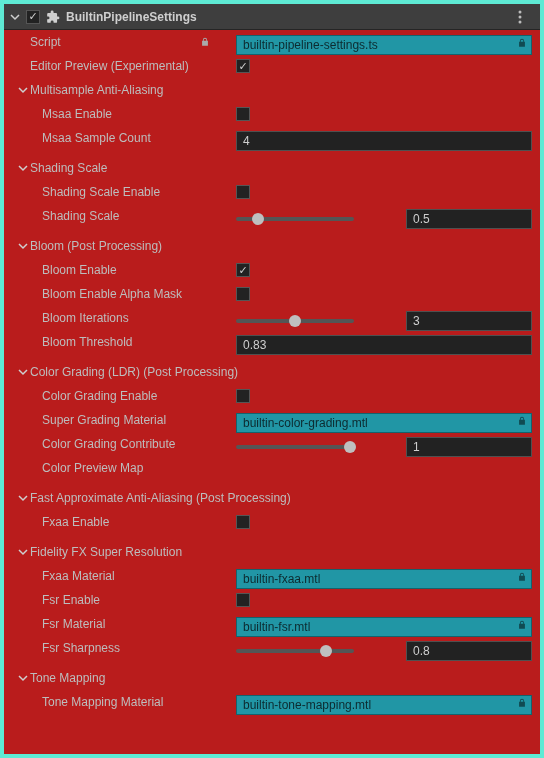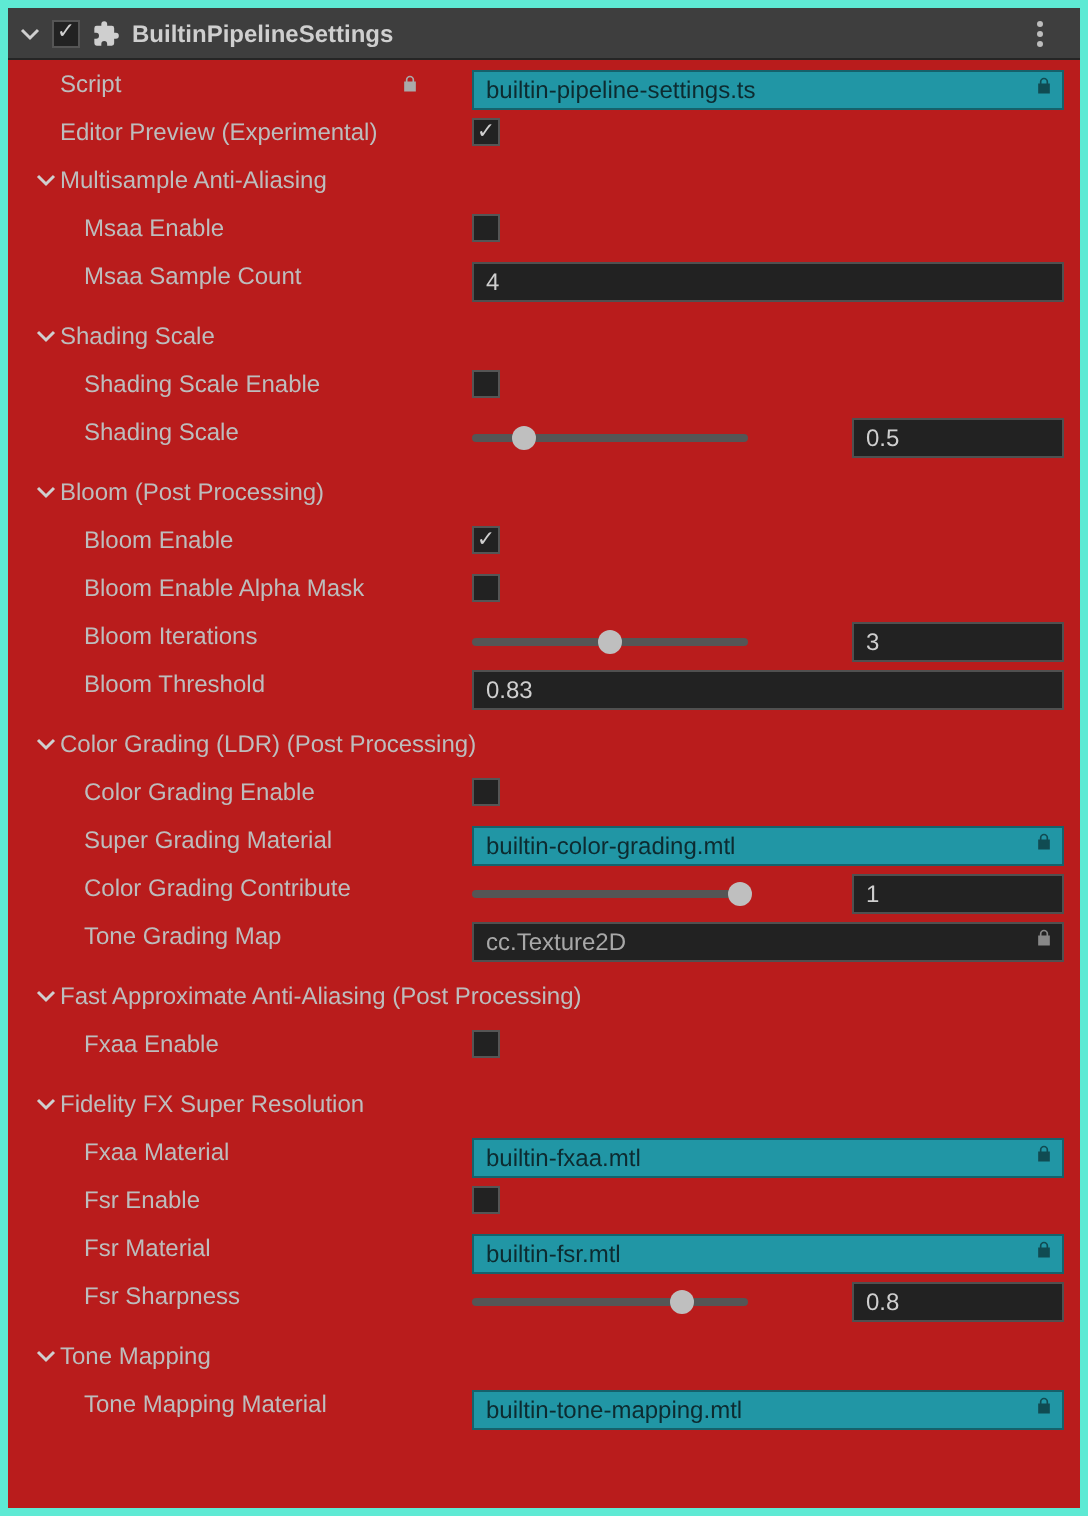--- a/index.html
+++ b/index.html
@@ -144,21 +144,21 @@
   .slider-knob {
     position:absolute;
     top: 50%;
     width: 12px; height:12px;
     background:#bfbfbf;
     border-radius:50%;
     transform: translate(-50%, -50%);
     cursor: grab;
   }
   .slider-val {
-    width: 106px;
+    width: 126px;
     margin-left: 44px;
   }
 
   svg { display:block; }
 </style>
 </head>
 <body>
 
 <div class="panel">
 
@@ -393,32 +393,22 @@
             </div>
           <div class="num-field slider-val">
               <span>1</span>
             </div>
         </div>
       </div>
     </div>
     <div class="row">
       <div class="label-col">
           <span class="spacer indent-2"></span>
-          <span class="label-text">Tone Grading Map</span>
-        </div>
-      <div class="value-col">
-        <div class="asset-field dark">
-          <span>cc.Texture2D</span>
-          <span class="trail-lock">
-              <svg class="lock-svg" width="12" height="12" viewBox="0 0 24 24">
-                <path fill="currentColor" d="M17 9V7a5 5 0 0 0-10 0v2H5v12h14V9h-2zm-8 0V7a3 3 0 1 1 6 0v2H9z"></path>
-              </svg>
-            </span>
-        </div>
-      </div>
+          <span class="label-text">Color Preview Map</span>
+        </div>
     </div>
 
     <div class="row" style="margin-top:6px">
       <div class="label-col" style="width:auto">
         <span class="spacer" style="width:6px"></span>
         <span class="chevron">
             <svg width="10" height="10" viewBox="0 0 10 10">
               <path d="M1 3 L5 7 L9 3" stroke="#cfcfcf" stroke-width="1.5" fill="none"></path>
             </svg>
           </span>

